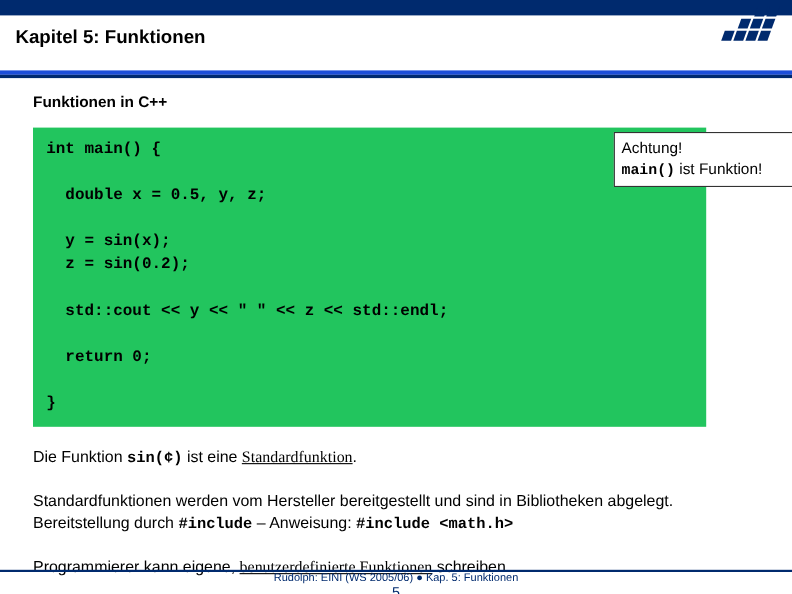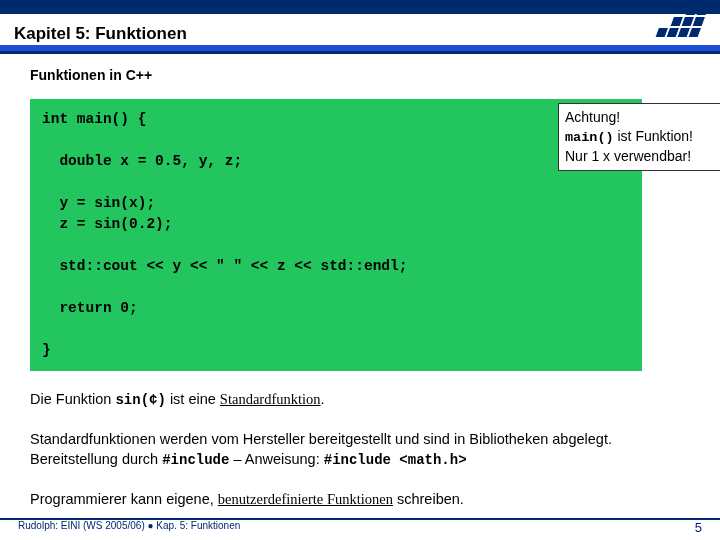--- a/index.html
+++ b/index.html
@@ -17,22 +17,22 @@
   .logo {
     position: absolute;
     top: 6px; right: 18px;
     width: 52px; height: 38px;
     display: flex; flex-direction: column; gap: 2px;
     transform: skew(-20deg);
   }
   .logo-row { display: flex; gap: 2px; justify-content: flex-end; }
   .logo-cell { width: 9px; height: 9px; background: #002a6e; }
   .header {
-    padding: 10px 14px 1px 14px;
-    border-bottom: 6px solid #1d4ed8;
+    padding: 10px 14px 20px 14px;
+    border-bottom: 4px solid #1d4ed8;
   }
   .header h1 { font-size: 17px; font-weight: bold; }
   .mainline {
     height: 3px; background: #002a6e;
     margin: 0;
   }
   .content {
     padding: 12px 24px 0 30px;
     font-size: 14px;
     line-height: 1.35;
@@ -65,23 +65,25 @@
   .bodytext { margin-top: 18px; font-size: 14.5px; line-height: 1.4; }
   .bodytext .mono { font-family: "Courier New", monospace; font-weight: bold; font-size: 14px; }
   .u { text-decoration: underline; font-family: Liberation Serif, serif; }
   .footer {
     position: absolute;
     bottom: 0; left: 0; right: 0;
     height: 22px;
     border-top: 2px solid #002a6e;
     display: flex;
     justify-content: space-between;
+    align-items: center;
     padding: 0 18px;
     font-size: 10px;
     color: #002a6e;
+    flex-direction: column;
   }
   .footer .pg { font-size: 13px; }
 </style>
 </head>
 <body>
 
 <div class="topbar"></div>
 
 <div class="logo">
   <div class="logo-row">
@@ -119,21 +121,20 @@
 
 <span>  std::cout &lt;&lt; y &lt;&lt; " " &lt;&lt; z &lt;&lt; std::endl;</span>
 
 <span>  return 0;</span>
 
 <span>}</span></div>
 
     <div class="warnbox">
       <div>Achtung!</div>
       <div><span class="mono">main()</span><span> ist Funktion!</span></div>
-      <div>Nur 1 x verwendbar!</div>
     </div>
   </div>
 
   <div class="bodytext">
     <span>Die Funktion </span><span class="mono">sin(¢)</span><span> ist eine </span><span class="u">Standardfunktion</span><span>.</span>
   </div>
 
   <div class="bodytext">
     <span>Standardfunktionen werden vom Hersteller bereitgestellt und sind in Bibliotheken abgelegt. Bereitstellung durch </span><span class="mono">#include</span><span> – Anweisung: </span><span class="mono">#include &lt;math.h&gt;</span>
   </div>

